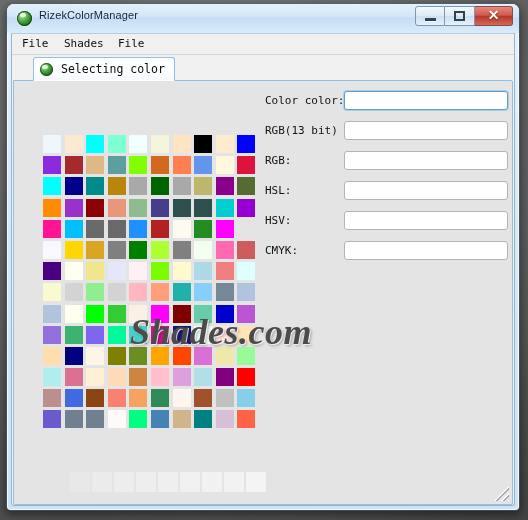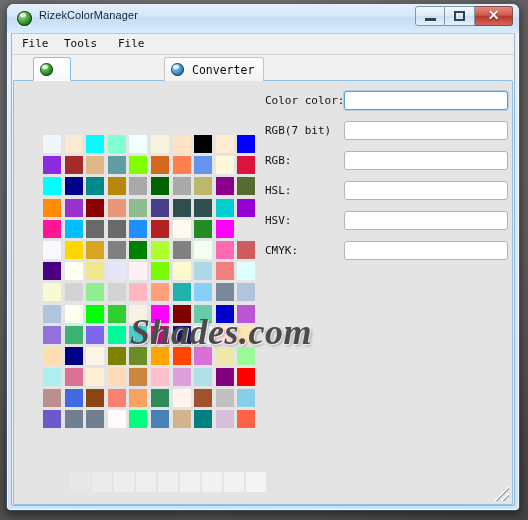--- a/index.html
+++ b/index.html
@@ -369,31 +369,28 @@
       </div>
       <div class="winbtn" id="btn-close">
         <div class="glyph-close">✕</div>
       </div>
     </div>
 
     <div id="client">
 
       <div id="menubar">
         <div class="menu-item">File</div>
-        <div class="menu-item">Tools</div>
+        <div class="menu-item">Shades</div>
         <div class="menu-item">File</div>
       </div>
 
       <div id="tabstrip">
         <div class="tab" id="tab-selecting">
           <span class="tab-icon green"></span>
-        </div>
-        <div class="tab" id="tab-converter">
-          <span class="tab-icon blue"></span>
-          <span>Converter</span>
+          <span>Selecting color</span>
         </div>
       </div>
 
       <div id="tabpage">
 
         <div id="color-grid">
             <div class="swatch" title="#eff6fc" style="background: rgb(239, 246, 252);"></div>
             <div class="swatch" title="#fbe9d2" style="background: rgb(251, 233, 210);"></div>
             <div class="swatch" title="#00ffff" style="background: rgb(0, 255, 255);"></div>
             <div class="swatch" title="#7fffd4" style="background: rgb(127, 255, 212);"></div>
@@ -536,21 +533,21 @@
           </div>
 
         <div id="watermark">Shades.com</div>
 
         <div class="field-row" style="top:10px;">
           <span class="field-label">Color color:</span>
           <input class="field-input focused" type="text" placeholder="" style="">
         </div>
 
         <div class="field-row" style="top:40px;">
-          <span class="field-label">RGB(7 bit)</span>
+          <span class="field-label">RGB(13 bit)</span>
           <input class="field-input" type="text" placeholder="" style="">
         </div>
 
         <div class="field-row" style="top:70px;">
           <span class="field-label">RGB:</span>
           <input class="field-input" type="text" placeholder="" style="">
         </div>
 
         <div class="field-row" style="top:100px;">
           <span class="field-label">HSL:</span>

